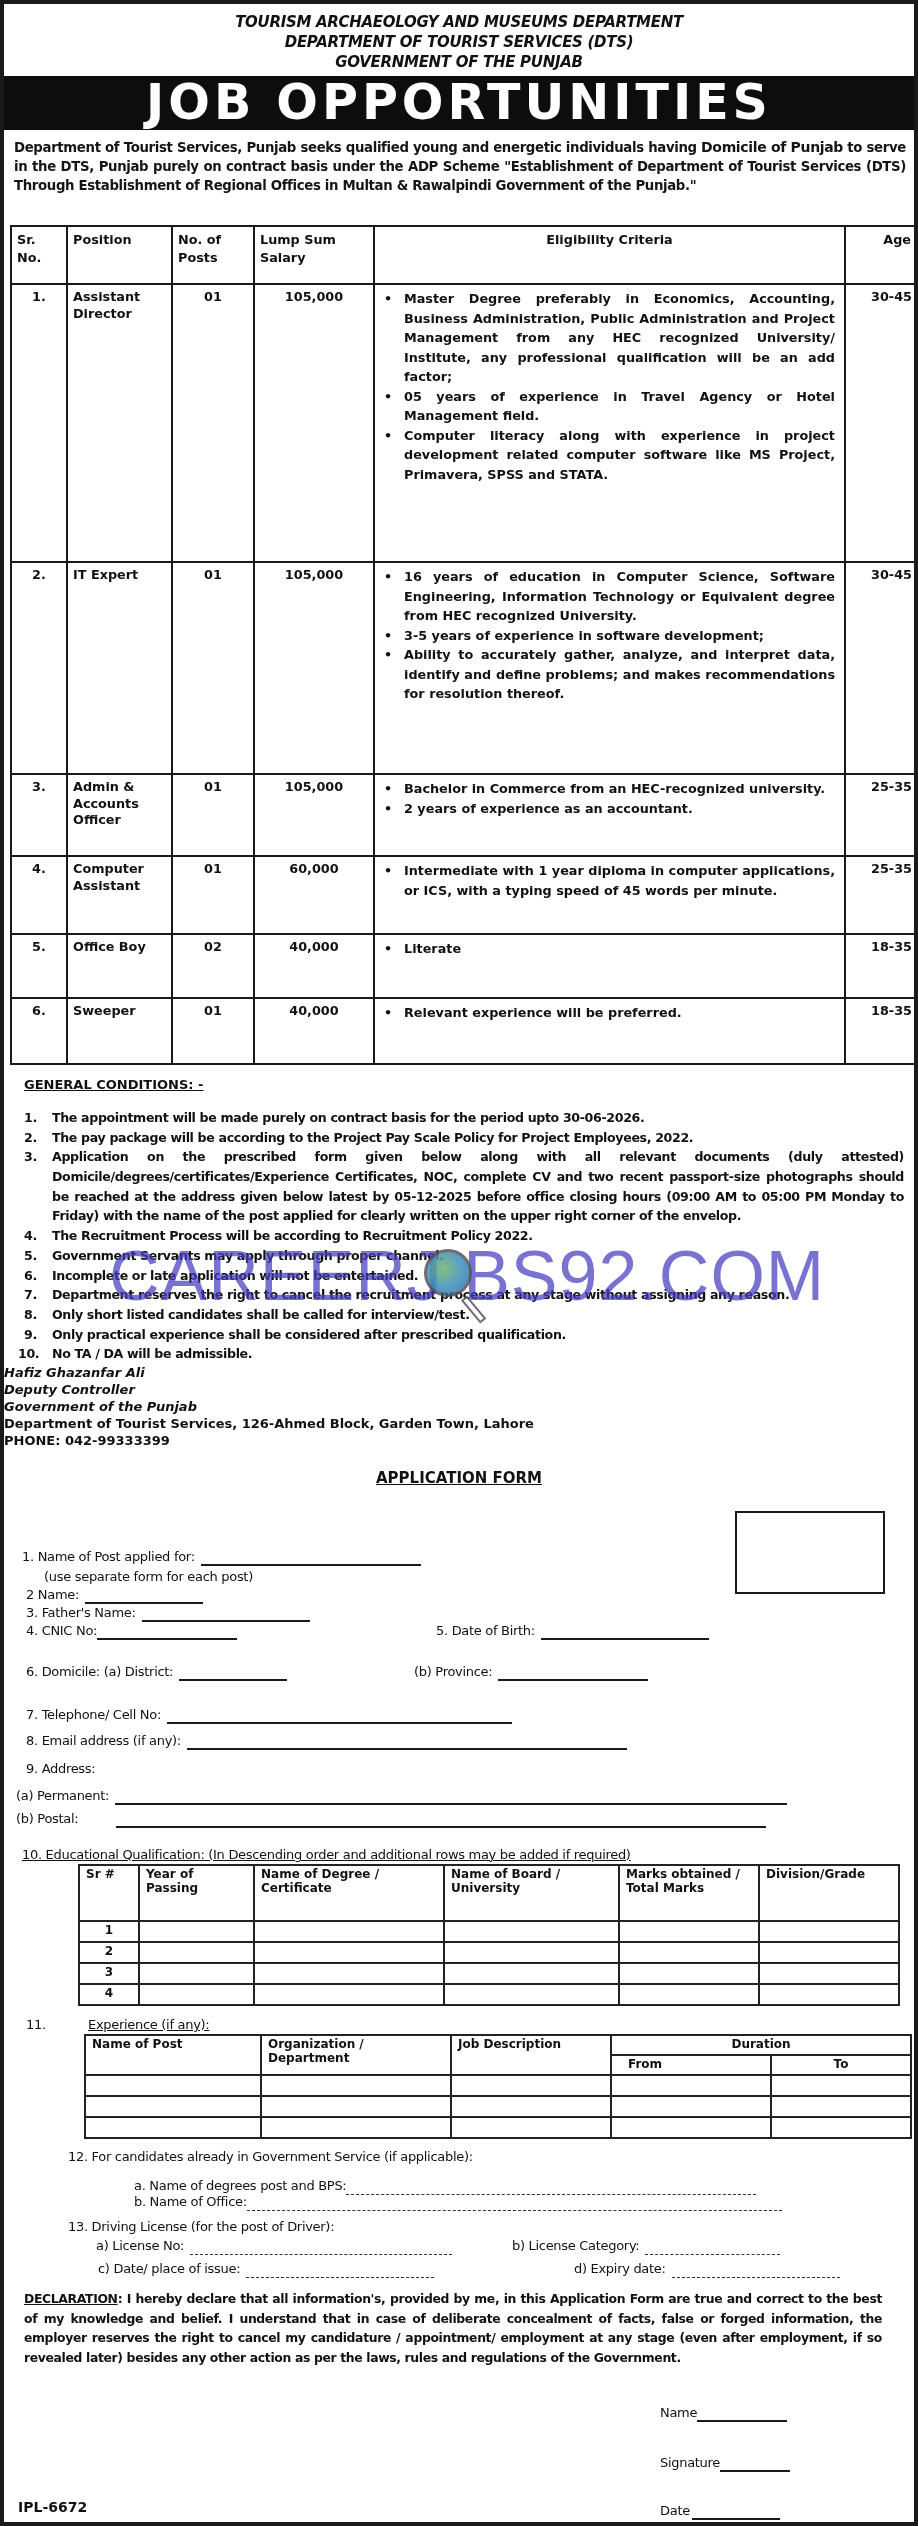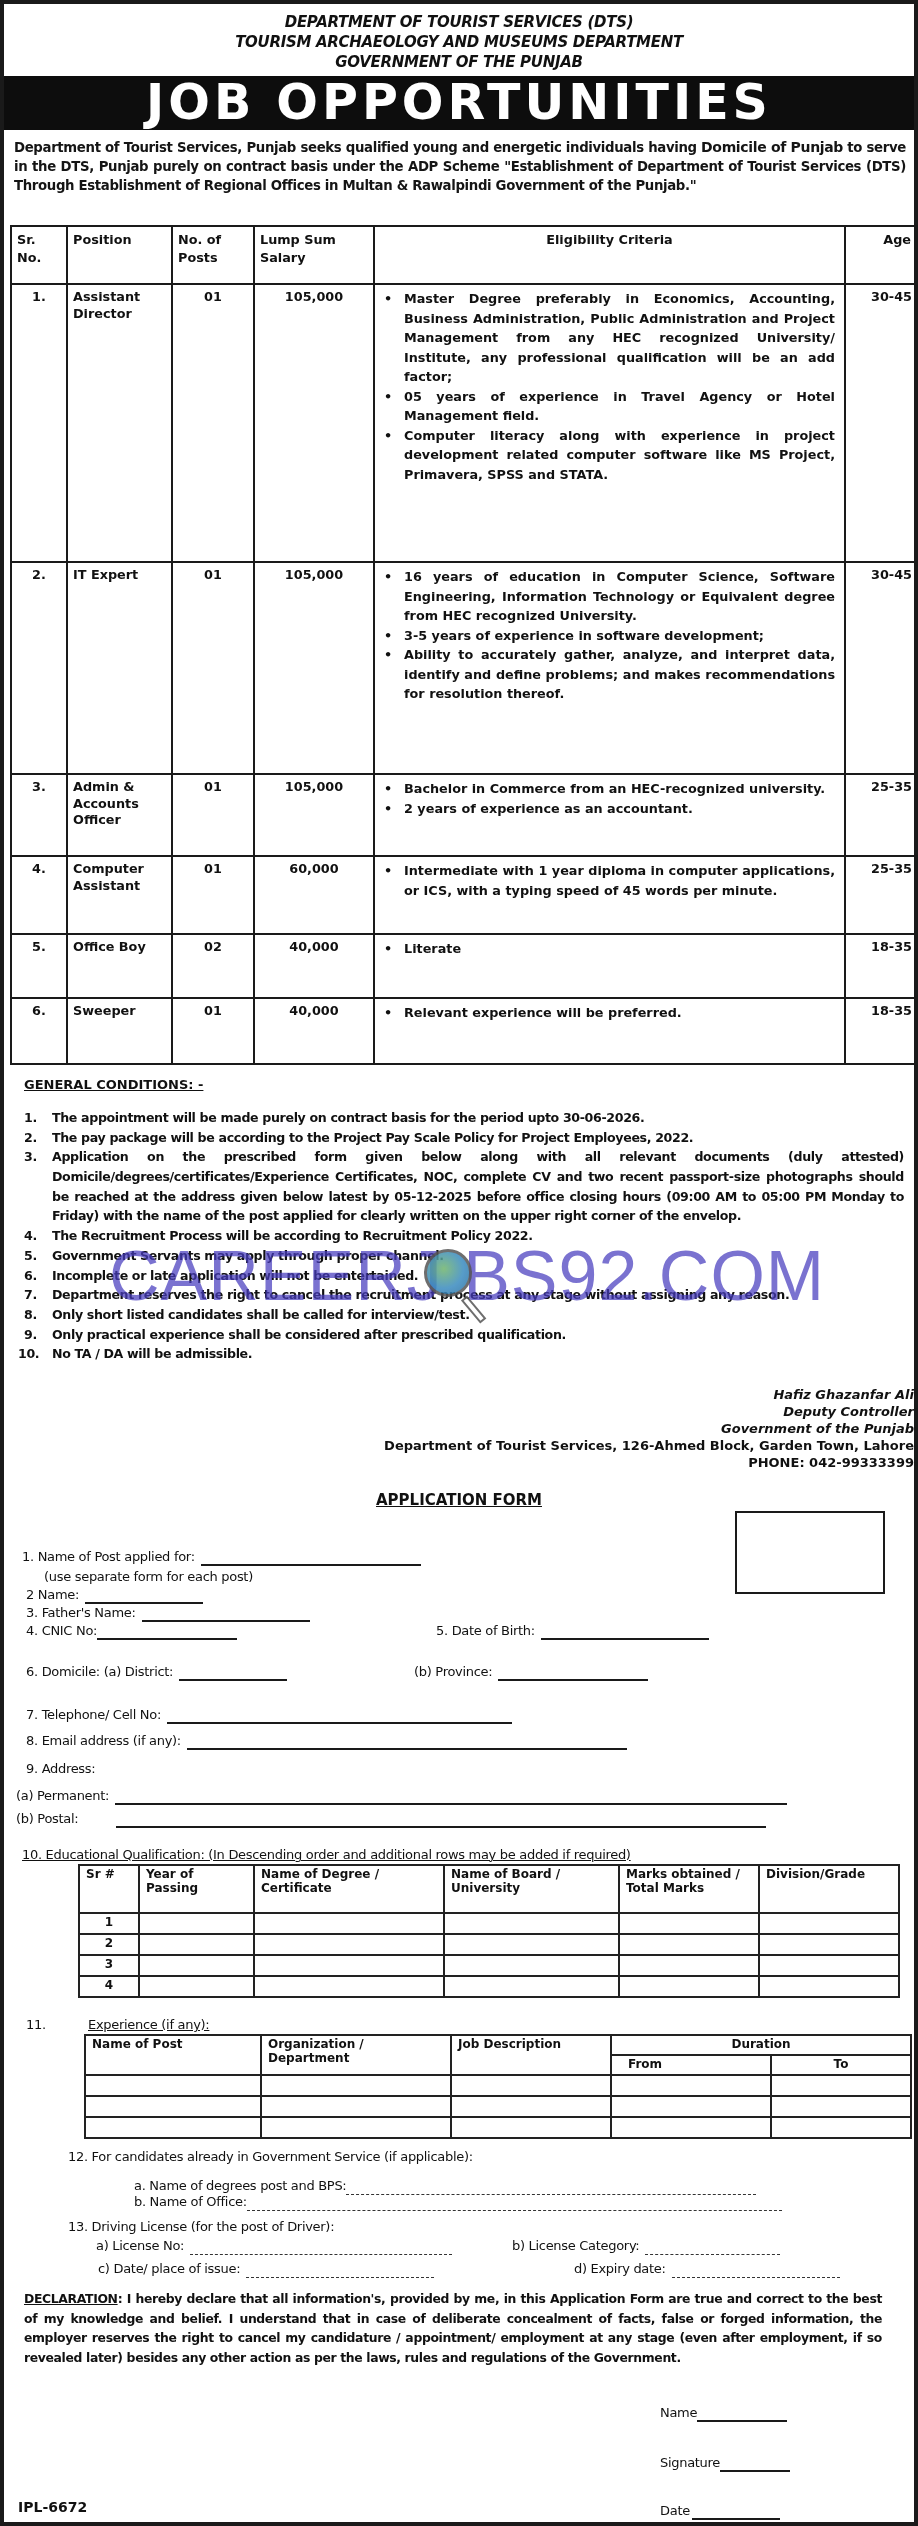--- a/index.html
+++ b/index.html
@@ -131,22 +131,21 @@
     left: 460px; top: 1290px;
     width: 30px; height: 8px;
     border: 2px solid #555;
     background: #fff;
     transform: rotate(50deg);
     transform-origin: left center;
     opacity: 0.85;
   }
 
   .signatory {
-    text-align: right;
-    margin-top: 22px;
+    text-align: left;
     font-size: 13px;
     line-height: 17px;
     font-weight: bold;
   }
   .signatory .it { font-style: italic; }
   .af-title {
     text-align: center;
     font-weight: bold;
     font-size: 15px;
     text-decoration: underline;
@@ -207,22 +206,22 @@
     font-size: 14px;
     font-weight: bold;
   }
 </style>
 </head>
 <body>
 
 <div class="page">
 
   <div class="hdr">
+    <div>TOURISM ARCHAEOLOGY AND MUSEUMS DEPARTMENT</div>
     <div>DEPARTMENT OF TOURIST SERVICES (DTS)</div>
-    <div>TOURISM ARCHAEOLOGY AND MUSEUMS DEPARTMENT</div>
     <div>GOVERNMENT OF THE PUNJAB</div>
   </div>
   <div class="banner">JOB OPPORTUNITIES</div>
 
   <div class="intro">
     <span>Department of Tourist Services, Punjab seeks qualified young and energetic individuals having </span><span class="hl">Domicile of Punjab</span><span> to serve in the DTS, Punjab purely on contract basis under the ADP Scheme "Establishment of Department of Tourist Services (DTS) Through Establishment of Regional Offices in Multan &amp; Rawalpindi Government of the Punjab."</span>
   </div>
 
   <table class="jobs">
     <colgroup>
@@ -395,21 +394,21 @@
   <table class="edu" style="left:74px;top:1860px;width:820px">
     <colgroup>
       <col style="width:60px">
         <col style="width:115px">
         <col style="width:190px">
         <col style="width:175px">
         <col style="width:140px">
         <col style="width:140px">
     </colgroup>
     <tbody>
-        <tr style="height:48px">
+        <tr style="height:56px">
       <th>Sr #</th>
       <th>Year of Passing</th>
       <th>Name of Degree / Certificate</th>
       <th>Name of Board / University</th>
       <th>Marks obtained / Total Marks</th>
       <th>Division/Grade</th>
     </tr>
     <tr style="height:21px">
           <td class="n">1</td>
           <td></td>

